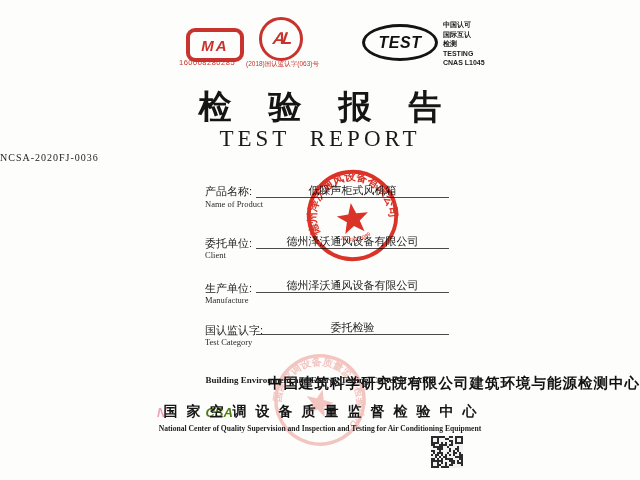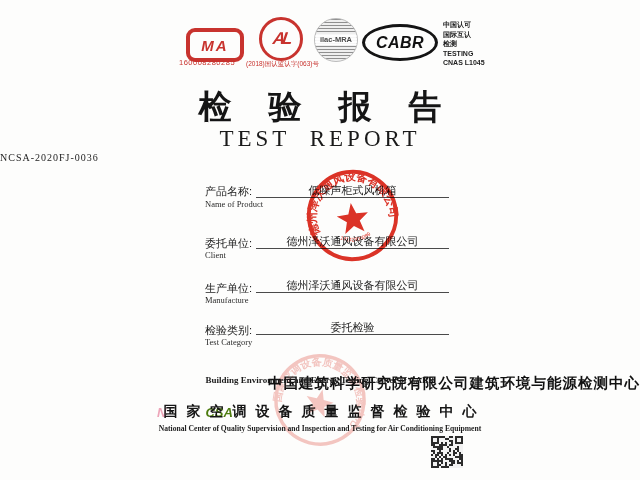--- a/index.html
+++ b/index.html
@@ -64,26 +64,23 @@
   <div class="abs cma-box">
     <span class="cma-letters">MA</span>
   </div>
   <div class="abs cma-number red">160008280285</div>
 
   <div class="abs cal-circle">
     <span class="cal-letters">AL</span>
   </div>
   <div class="abs cal-caption red">(2018)国认监认字(063)号</div>
 
-  <div class="abs ilac-circle">
-    <div class="ilac-band">ilac-MRA</div>
-  </div>
 
   <div class="abs cnas-ellipse">
-    <span class="cnas-text">CABR</span>
+    <span class="cnas-text">TEST</span>
   </div>
 
   <div class="abs accred">
     <div>中国认可</div>
     <div>国际互认</div>
     <div>检测</div>
     <div>TESTING</div>
     <div>CNAS L1045</div>
   </div>
 
@@ -99,21 +96,21 @@
   <div class="abs lbl-zh" style="top:236px">委托单位:</div>
   <div class="abs lbl-en" style="top:250px">Client</div>
   <div class="abs fval" style="top:234px">德州泽沃通风设备有限公司</div>
   <div class="abs fline" style="top:248px"></div>
 
   <div class="abs lbl-zh" style="top:281px">生产单位:</div>
   <div class="abs lbl-en" style="top:295px">Manufacture</div>
   <div class="abs fval" style="top:278px">德州泽沃通风设备有限公司</div>
   <div class="abs fline" style="top:292px"></div>
 
-  <div class="abs lbl-zh" style="top:323px">检验类别:</div>
+  <div class="abs lbl-zh" style="top:323px">国认监认字:</div>
   <div class="abs lbl-en" style="top:337px">Test Category</div>
   <div class="abs fval" style="top:320px">委托检验</div>
   <div class="abs fline" style="top:334px"></div>
 
   <svg class="abs stamp-main" viewBox="0 0 100 100">
     <defs>
       <path id="arcTop" d="M 14,64 A 38,38 0 1 1 86,64" fill="none"></path>
       <path id="arcBot" d="M 24,64 A 33,33 0 0 0 76,64" fill="none"></path>
     </defs>
     <circle cx="50" cy="50" r="45" fill="none" stroke="#dd3327" stroke-width="4"></circle>

